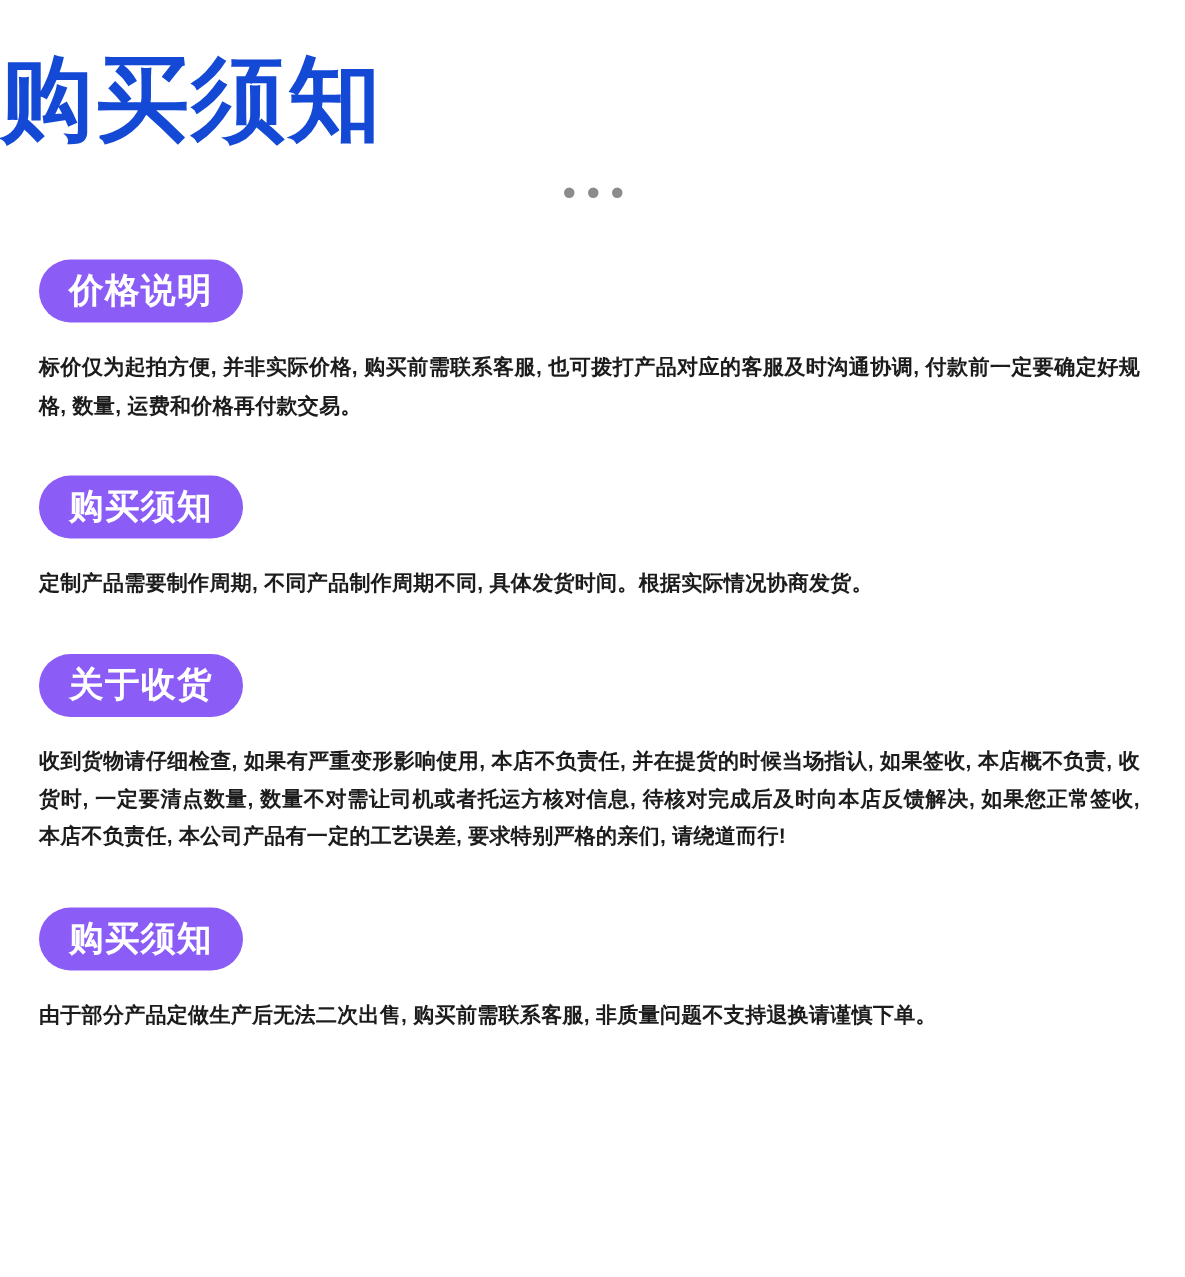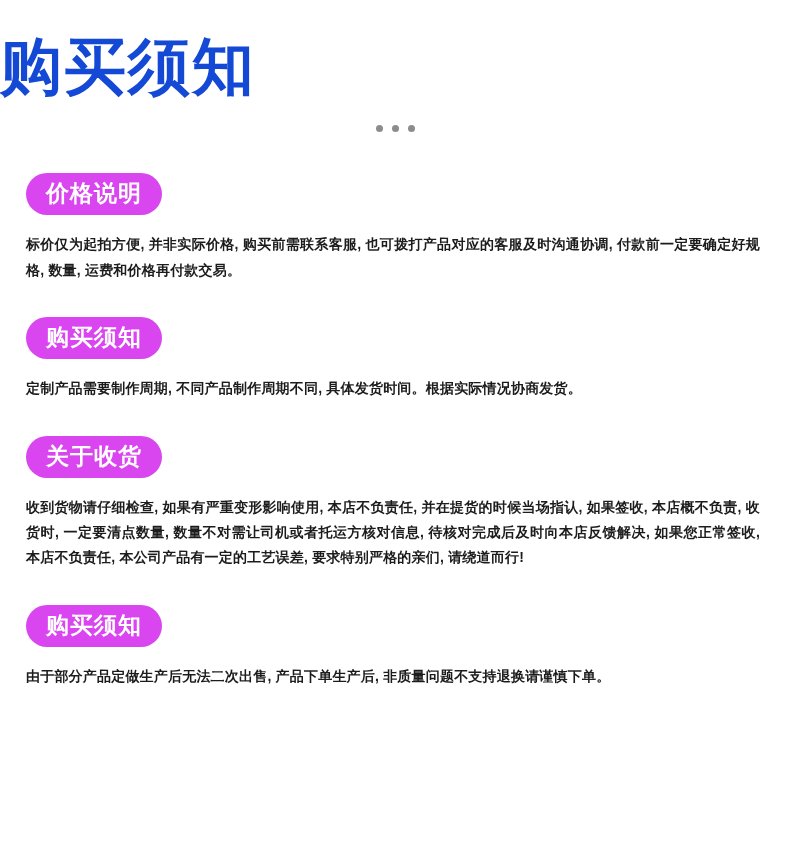--- a/index.html
+++ b/index.html
@@ -54,21 +54,21 @@
     padding: 0 24px 0 26px;
   }
   .section {
     margin-top: 34px;
   }
   .section:first-child {
     margin-top: 40px;
   }
   .badge {
     display: inline-block;
-    background: #d946ef;
+    background: #8b5cf6;
     color: #ffffff;
     font-size: 23px;
     font-weight: 700;
     letter-spacing: 1px;
     padding: 9px 20px 10px 20px;
     border-radius: 22px;
     line-height: 1;
   }
   .body-text {
     margin: 17px 0 0 0;
@@ -107,17 +107,17 @@
       <p class="body-text">定制产品需要制作周期, 不同产品制作周期不同, 具体发货时间。根据实际情况协商发货。</p>
     </div>
 
     <div class="section">
       <div class="badge">关于收货</div>
       <p class="body-text">收到货物请仔细检查, 如果有严重变形影响使用, 本店不负责任, 并在提货的时候当场指认, 如果签收, 本店概不负责, 收货时, 一定要清点数量, 数量不对需让司机或者托运方核对信息, 待核对完成后及时向本店反馈解决, 如果您正常签收, 本店不负责任, 本公司产品有一定的工艺误差, 要求特别严格的亲们, 请绕道而行!</p>
     </div>
 
     <div class="section">
       <div class="badge">购买须知</div>
-      <p class="body-text">由于部分产品定做生产后无法二次出售, 产品下单生产后, 非质量问题不支持退换请谨慎下单。</p>
+      <p class="body-text">由于部分产品定做生产后无法二次出售, 购买前需联系客服, 非质量问题不支持退换请谨慎下单。</p>
     </div>
 
   </div>
 </div>
 
 </body></html>

